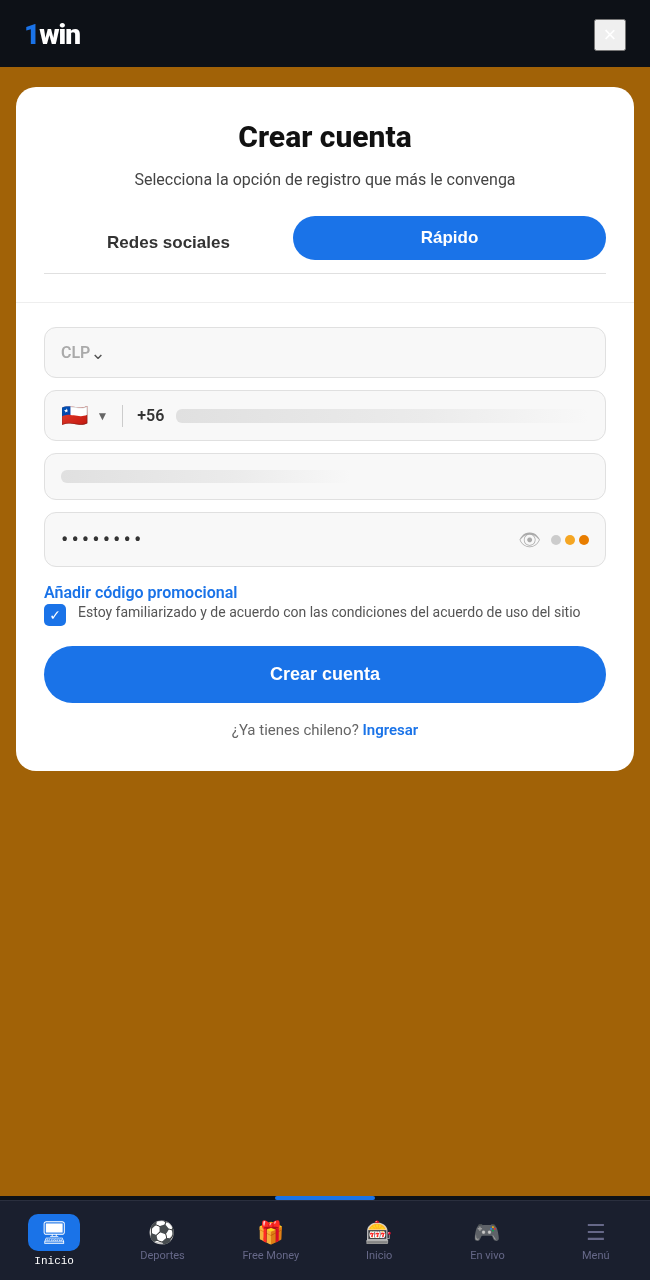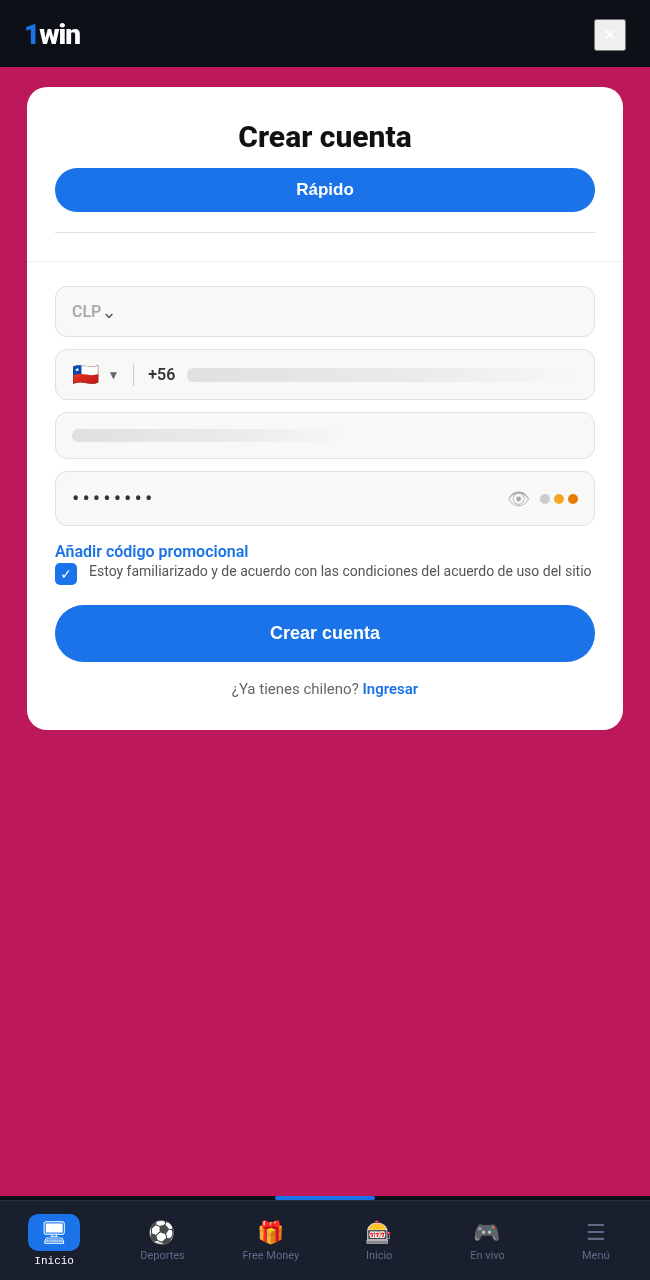--- a/index.html
+++ b/index.html
@@ -44,22 +44,22 @@
       width: 32px;
       height: 32px;
       display: flex;
       align-items: center;
       justify-content: center;
     }
 
     
     .main-content {
       flex: 1;
-      padding: 20px 27px 10px;
-      background-color: #be185d;
+      padding: 20px 16px 10px;
+      background-color: #a16207;
     }
 
     
     .modal-card {
       background: #ffffff;
       border-radius: 20px;
       padding: 32px 28px 32px;
     }
 
     .modal-title {
@@ -96,21 +96,21 @@
       border-radius: 0;
       border: none;
       background: transparent;
       color: #888888;
     }
     .tab-btn.active {
       background: #1a73e8;
       border-radius: 30px;
       color: #ffffff;
       padding: 12px 32px;
-      margin-bottom: 20px;
+      margin-bottom: 13px;
     }
     .tab-btn.inactive {
       color: #333333;
     }
 
     
     .field-group {
       display: flex;
       flex-direction: column;
       gap: 12px;
@@ -360,23 +360,25 @@
     <span class="logo-win">win</span>
   </div>
   <button class="close-btn">×</button>
 </div>
 
 <div class="main-content">
   <div class="modal-card">
 
     
     <h1 class="modal-title">Crear cuenta</h1>
+    <p class="modal-subtitle">Selecciona la opción de registro que más le convenga</p>
 
     
     <div class="tab-bar">
+      <button class="tab-btn inactive">Redes sociales</button>
       <button class="tab-btn active">Rápido</button>
     </div>
 
     <hr class="modal-divider">
 
     
     <div class="field-group">
 
       <div class="select-field">
         <span class="currency-code">CLP</span>

